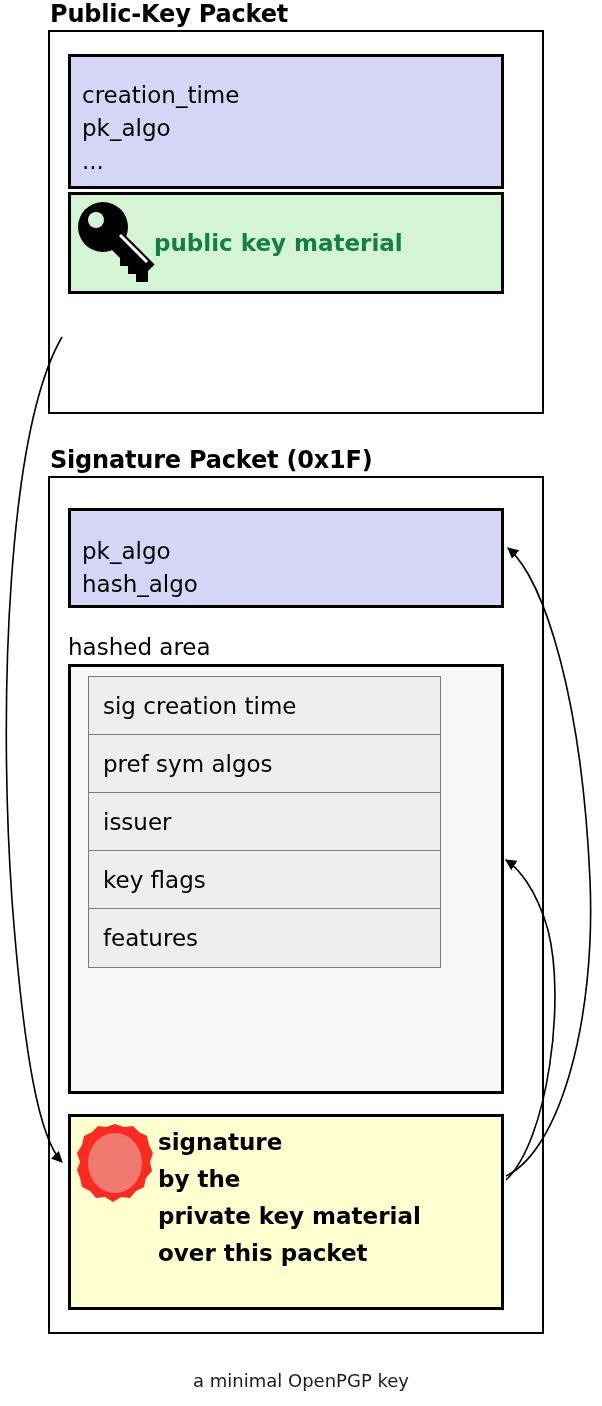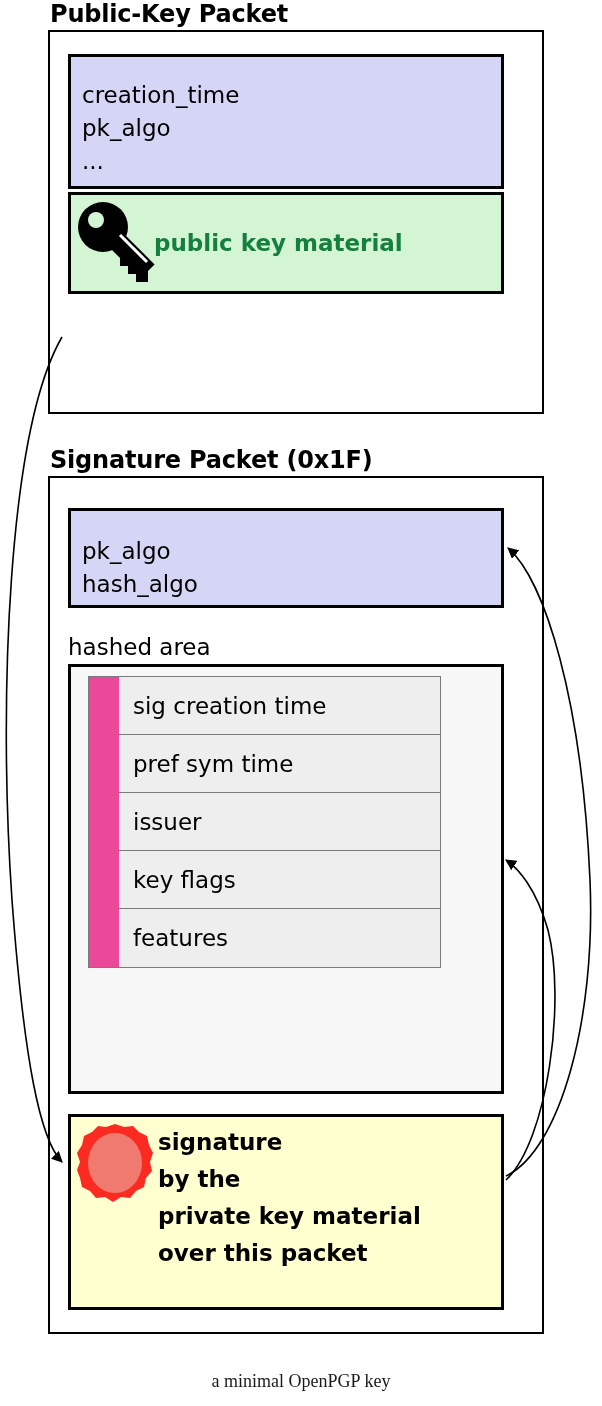--- a/index.html
+++ b/index.html
@@ -110,21 +110,20 @@
     background: #f7f7f7;
   }
   #subpacket-list {
     position: absolute;
     left: 88px;
     top: 676px;
     width: 353px;
     box-sizing: border-box;
     border: 1px solid #7a7a7a;
     background: #ec4899;
-    padding-left: 30px;
   }
   .subpacket-row {
     box-sizing: border-box;
     height: 58px;
     line-height: 58px;
     padding-left: 14px;
     font-size: 23px;
     border-bottom: 1px solid #7a7a7a;
     white-space: nowrap;
     background: #eeeeee;
@@ -154,21 +153,20 @@
   
   #caption {
     position: absolute;
     left: 0;
     top: 1370px;
     width: 602px;
     text-align: center;
     font-size: 18px;
     line-height: 22px;
     color: #1a1a1a;
-    font-family: Liberation Serif, serif;
   }
 
   
   #arrows {
     position: absolute;
     left: 0; top: 0;
     width: 602px; height: 1406px;
     pointer-events: none;
   }
 </style>
@@ -207,21 +205,21 @@
   <div class="block purple" id="sig-header"></div>
   <div class="block-text" id="sig-header-text">pk_algo
 hash_algo</div>
 
   <div id="hashed-area-label">hashed area</div>
 
   <div id="hashed-area-box"></div>
 
   <div id="subpacket-list">
       <div class="subpacket-row">sig creation time</div>
-      <div class="subpacket-row">pref sym time</div>
+      <div class="subpacket-row">pref sym algos</div>
       <div class="subpacket-row">issuer</div>
       <div class="subpacket-row">key flags</div>
       <div class="subpacket-row">features</div>
     </div>
 
   <div class="block yellow" id="sig-block"></div>
 
   <svg id="seal-icon" viewBox="0 0 78 82">
     <path d="M39 2 L48 5 L57 4 L63 10 L71 14 L73 23 L77 31 L74 40 L76 49
              L70 56 L68 65 L60 69 L54 76 L45 75 L37 80 L29 75 L20 76

